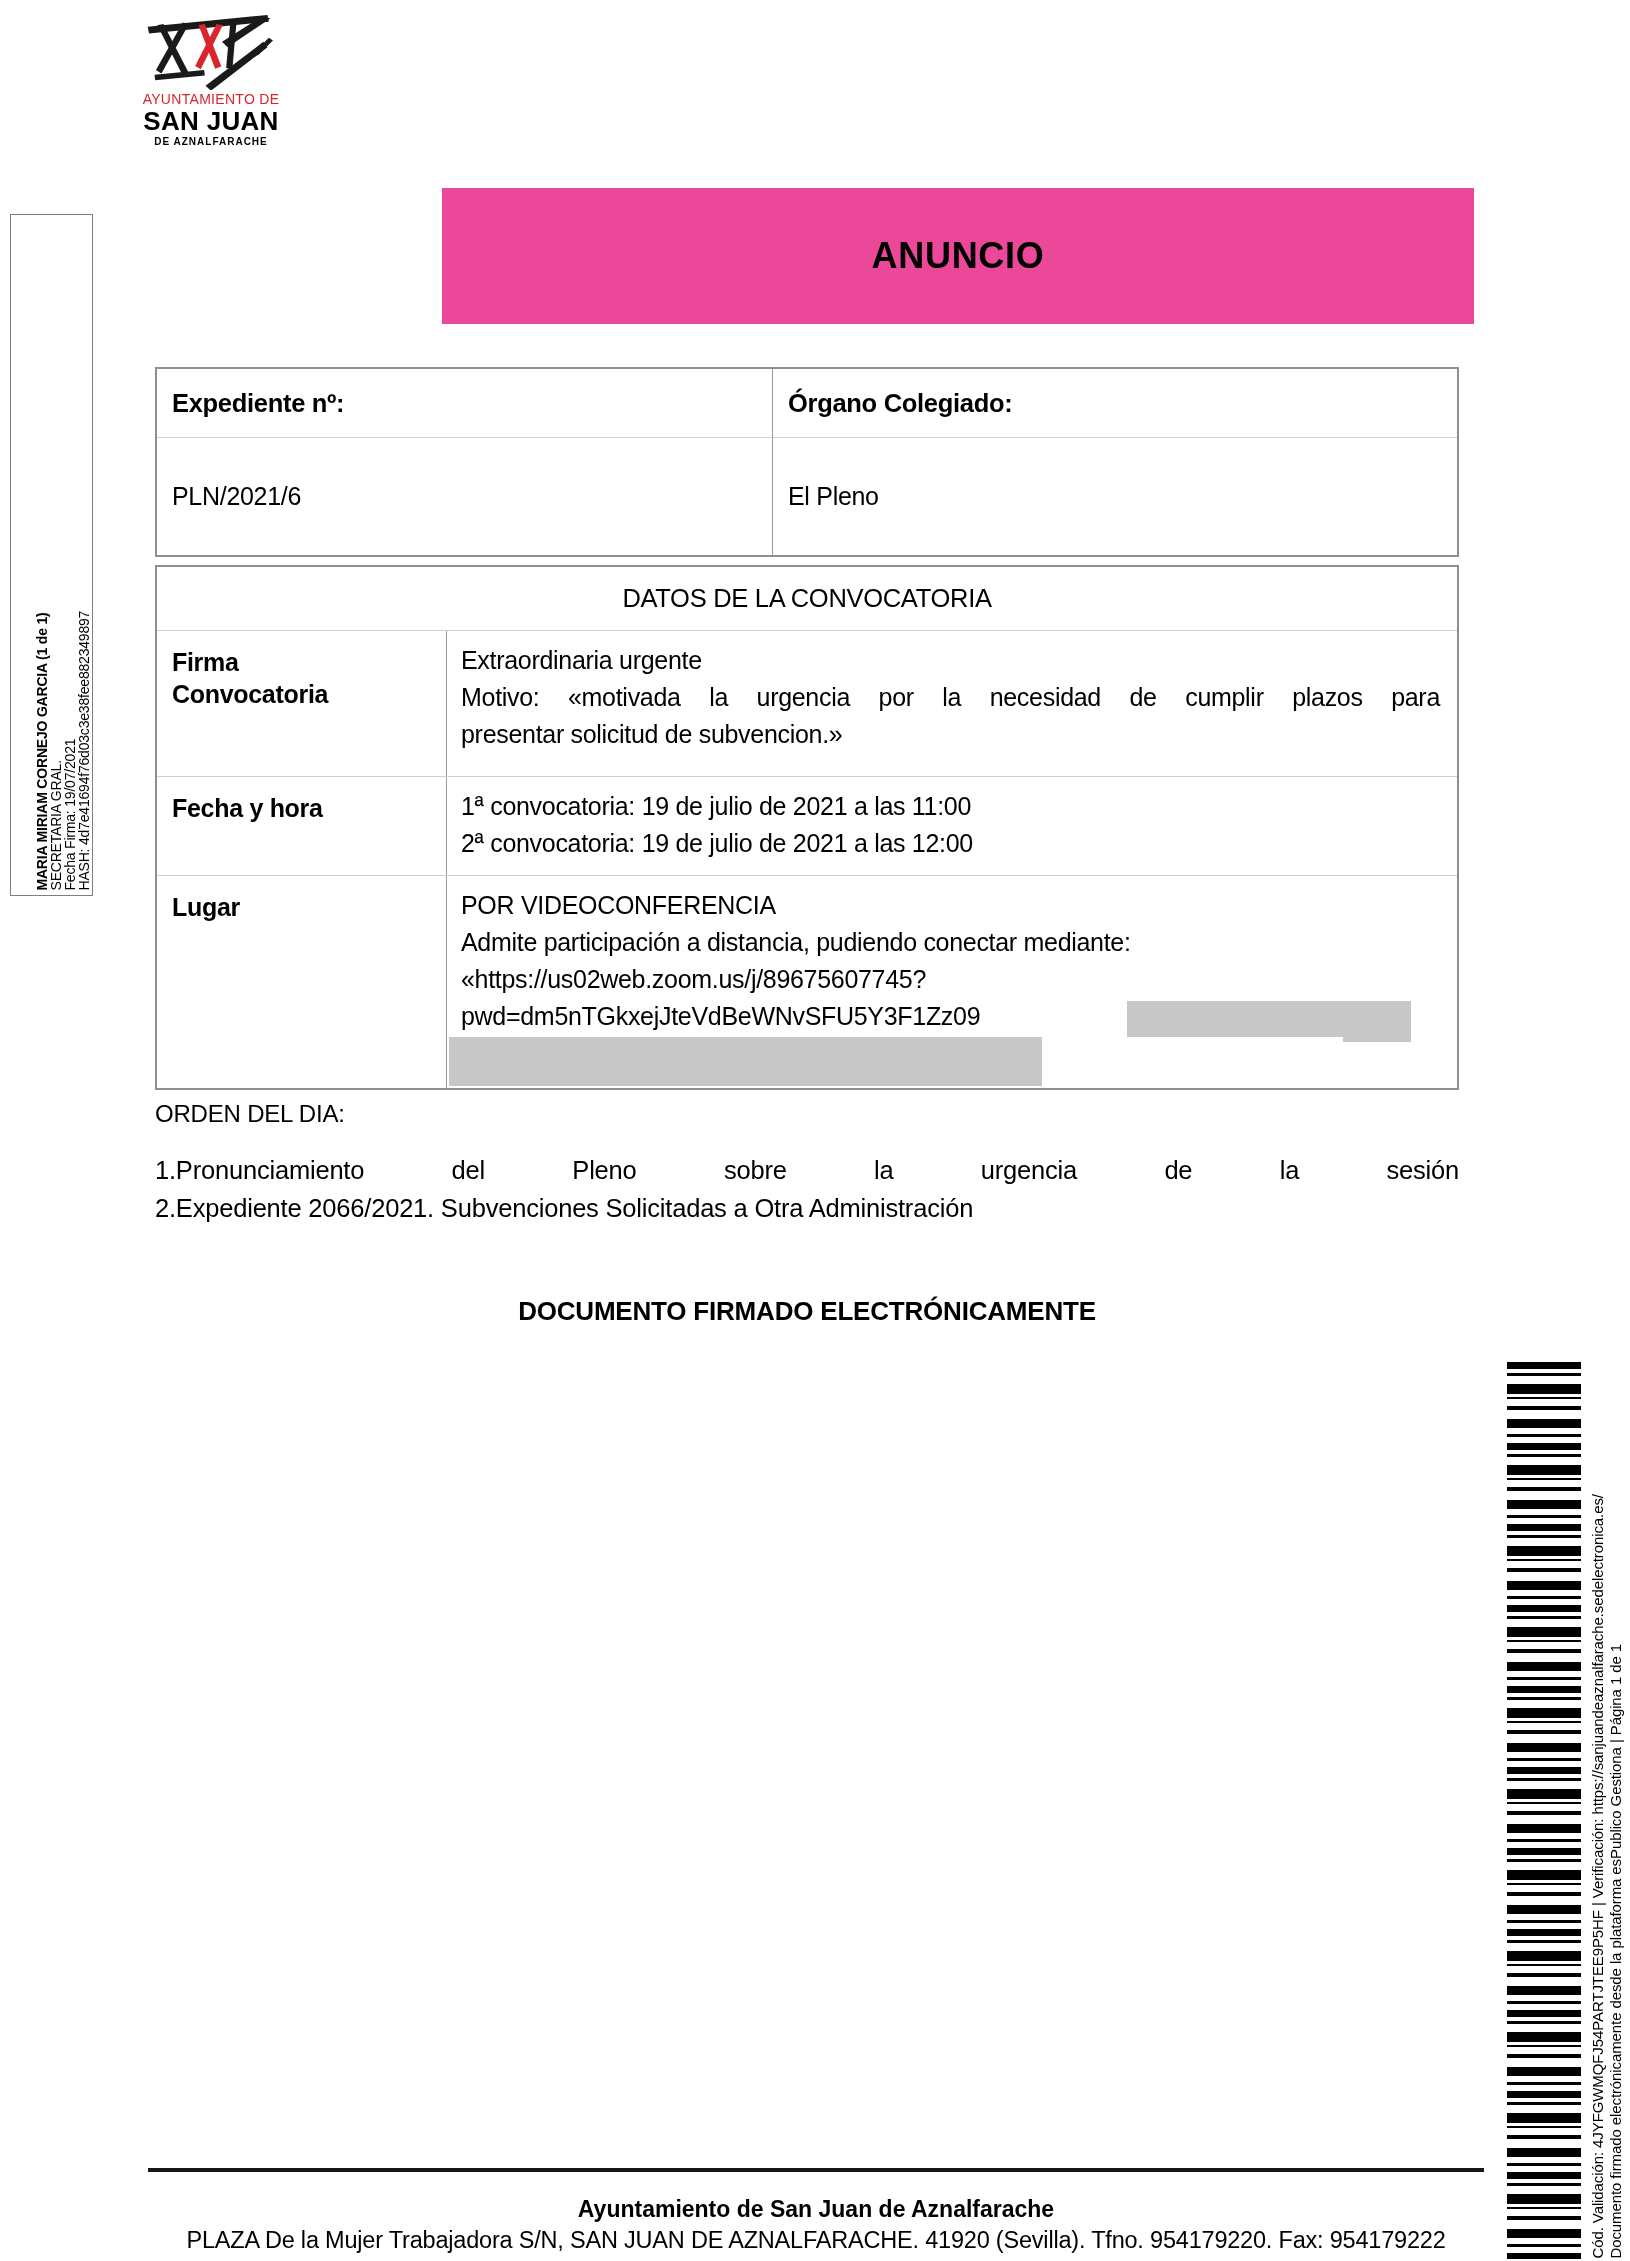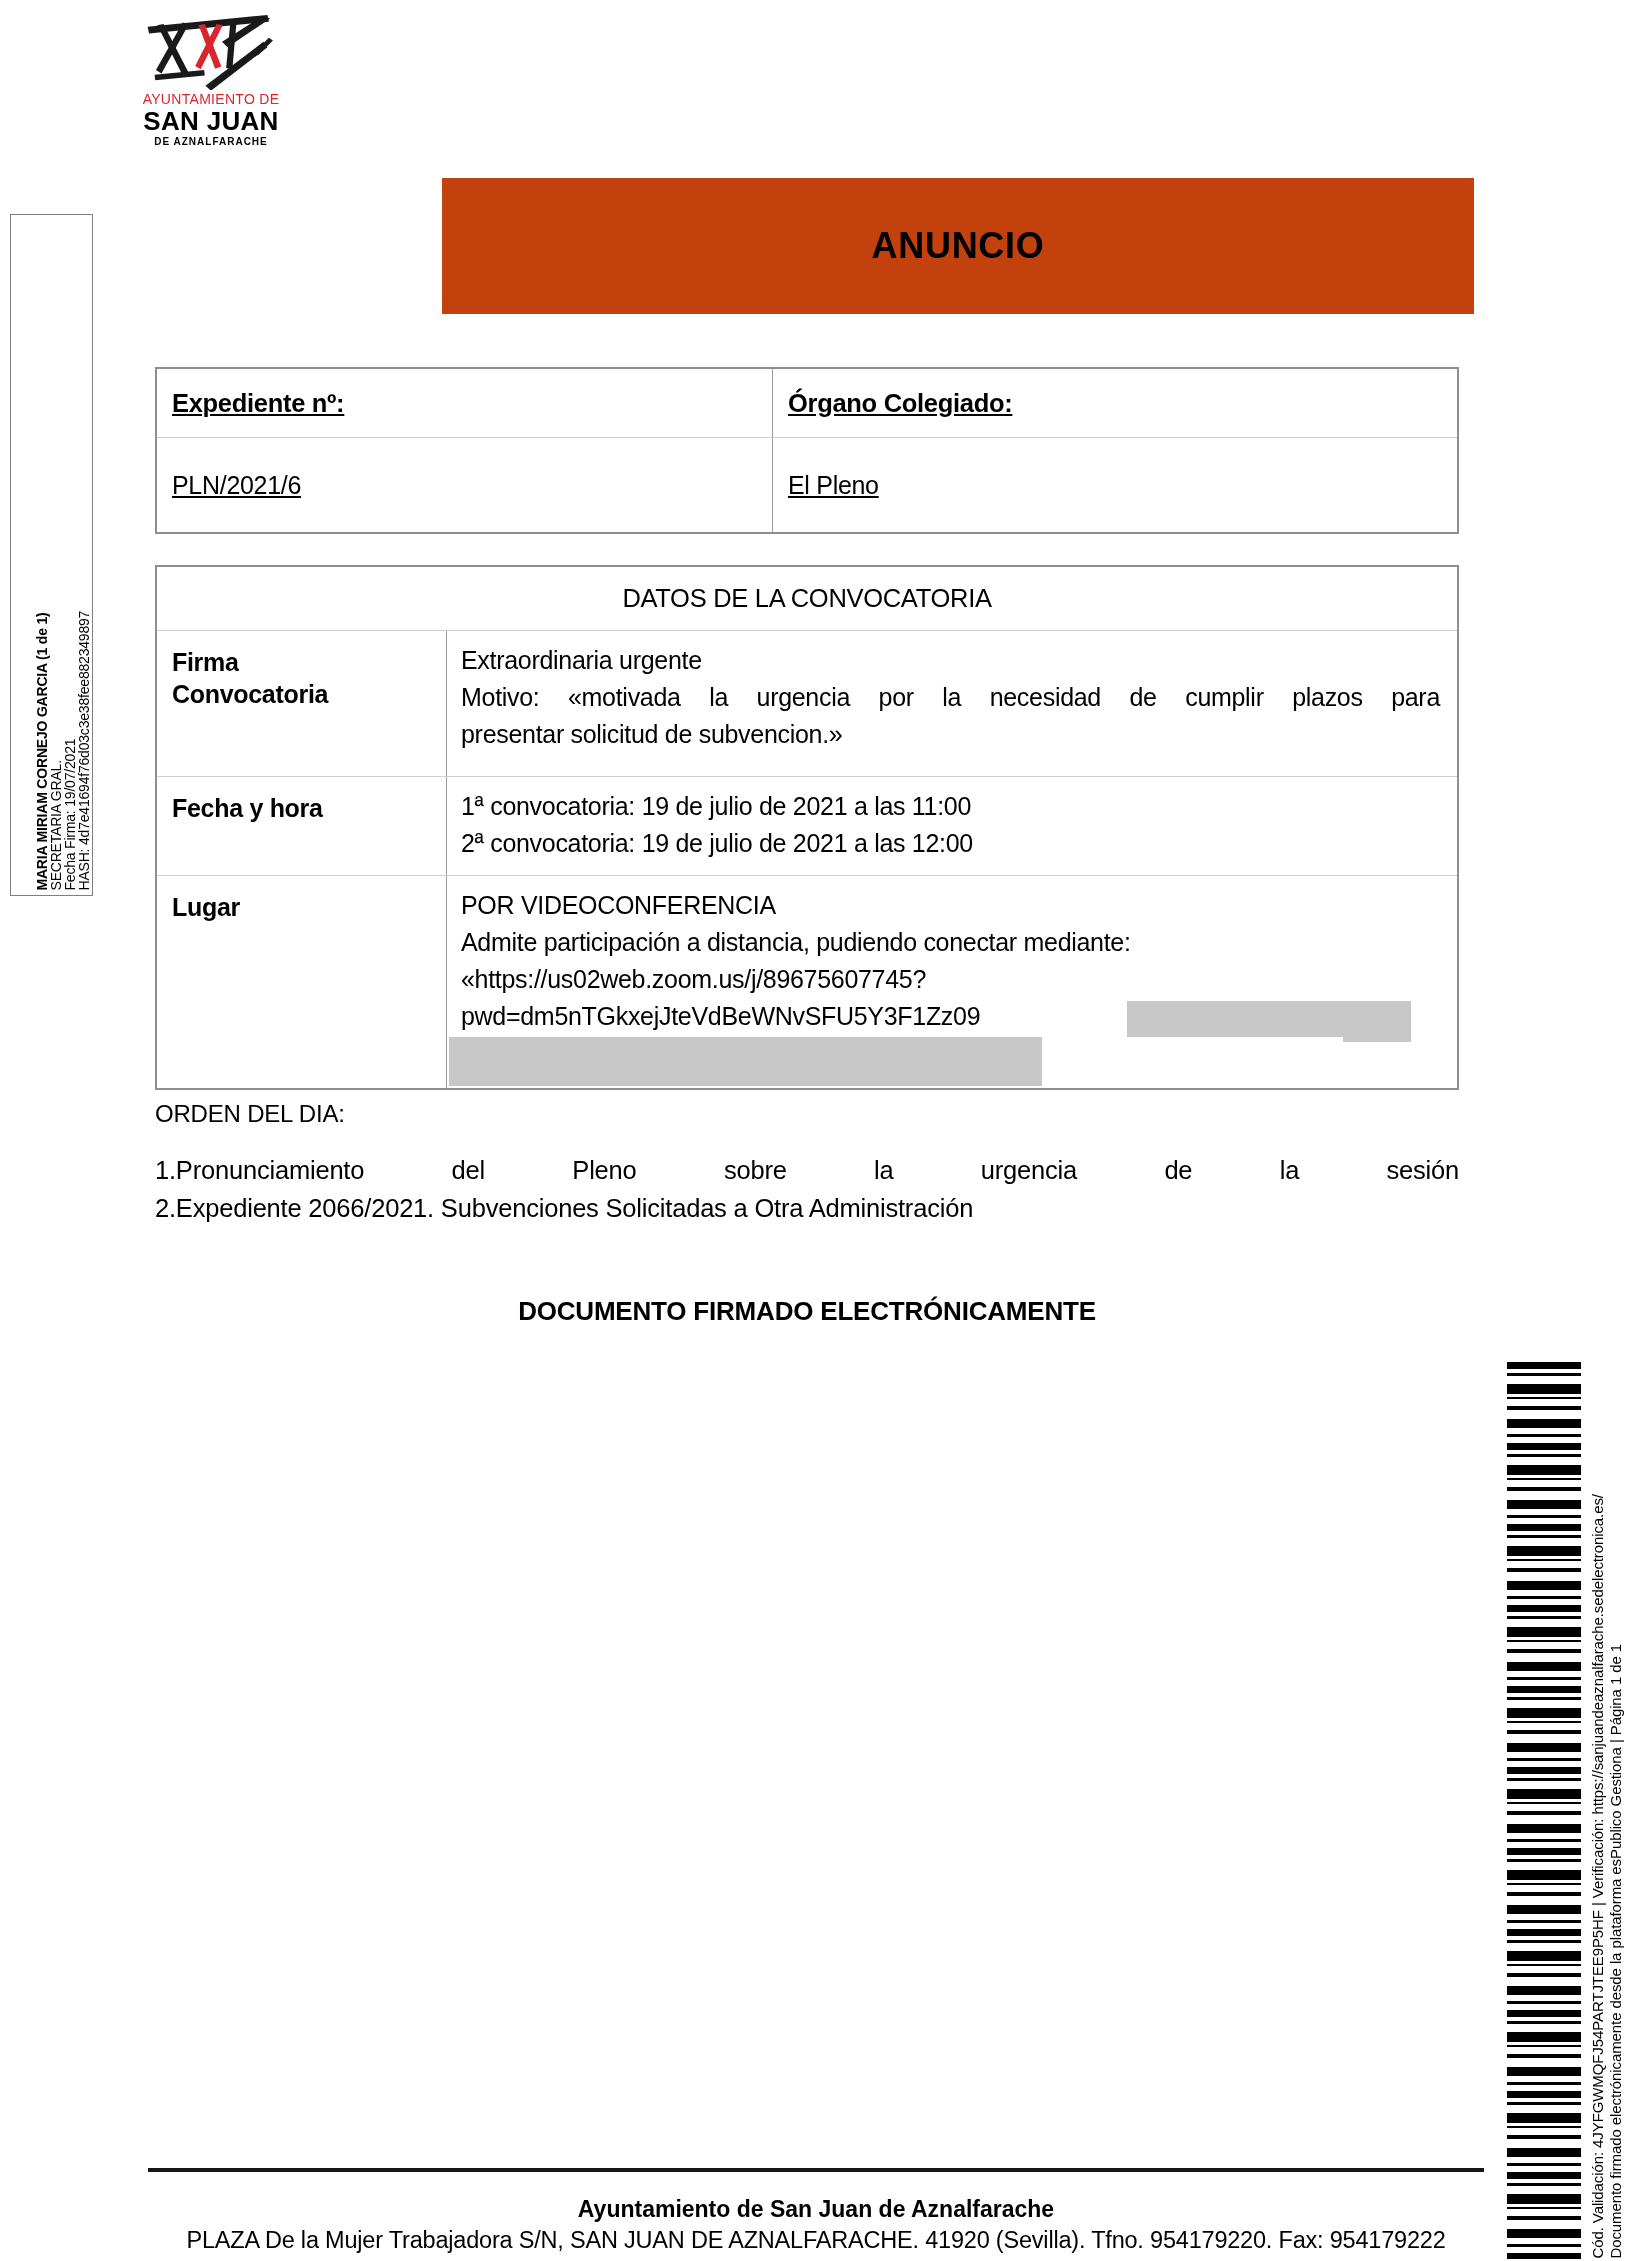--- a/index.html
+++ b/index.html
@@ -14,28 +14,28 @@
   .logo-org1{font-size:14px;letter-spacing:0.3px;color:#d9262e;margin-top:1.4px;}
   .logo-org2{font-size:26px;font-weight:bold;line-height:28px;letter-spacing:0.3px;}
   .logo-org3{font-size:10px;font-weight:bold;letter-spacing:1px;margin-top:1.4px;}
   
   .left-sig-box{position:absolute;left:9.7px;top:214px;width:83px;height:682px;
     border:1.4px solid #7f7f7f;background:#fff;box-sizing:border-box;}
   .left-sig{position:absolute;left:-109px;top:689px;width:345px;height:58px;
     transform:rotate(-90deg);font-size:14px;line-height:14px;letter-spacing:-0.2px;white-space:nowrap;}
   .left-sig .l1{font-weight:bold;}
   
-  .banner{position:absolute;left:442px;top:178px;width:1032px;height:136px;background:#c2410c;
+  .banner{position:absolute;left:442px;top:188px;width:1032px;height:136px;background:#ec4899;
     display:flex;align-items:center;justify-content:center;}
   .banner-title{font-size:36px;font-weight:bold;letter-spacing:0.7px;}
   
   .doc-table{position:absolute;box-sizing:border-box;border:2.8px solid #8f8f8f;background:#fff;
     font-size:25px;letter-spacing:-0.3px;}
-  .t1{left:155px;top:367px;width:1304px;height:167px;display:grid;
-    grid-template-columns:616px 1fr;grid-template-rows:69px 1fr;text-decoration:underline;}
+  .t1{left:155px;top:367px;width:1304px;height:190px;display:grid;
+    grid-template-columns:616px 1fr;grid-template-rows:69px 1fr;}
   .t1 .c{padding-left:15px;display:flex;align-items:center;box-sizing:border-box;}
   .t1 .hdr{font-weight:bold;font-size:25.5px;}
   .t1 .col1{border-right:1.4px solid #9a9a9a;}
   .t1 .rowhdr{border-bottom:1.4px solid #cfcfcf;}
   .t2{left:155px;top:565px;width:1304px;height:525px;display:flex;flex-direction:column;}
   .t2-title{height:64px;display:flex;align-items:center;justify-content:center;
     font-weight:normal;font-size:25.5px;border-bottom:1.4px solid #cfcfcf;box-sizing:border-box;}
   .t2-row{display:grid;grid-template-columns:290px 1fr;box-sizing:border-box;}
   .t2-row .lbl{font-weight:bold;padding:15px 0 0 15px;border-right:1.4px solid #9a9a9a;box-sizing:border-box;}
   .t2-row .lbl .lbl-inner{width:173px;line-height:32px;}

